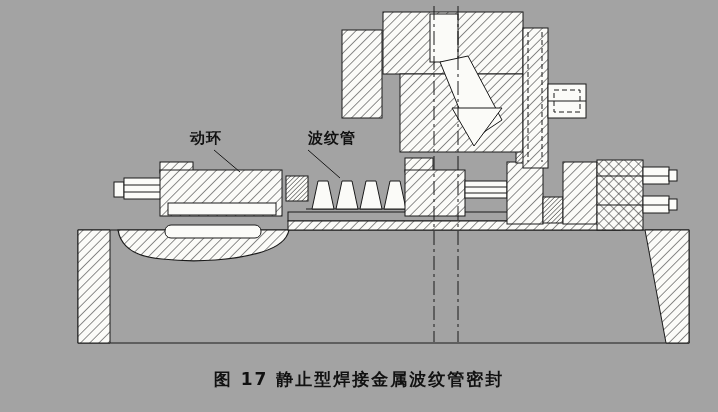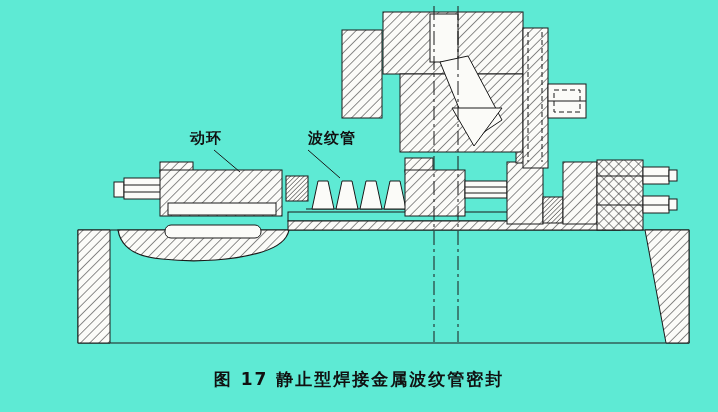--- a/index.html
+++ b/index.html
@@ -1,19 +1,19 @@
 <!DOCTYPE html>
 <html><head>
 <meta charset="utf-8">
 <style>
   html,body{margin:0;padding:0;background:#e8e8e4;}
   .page{
     position:relative;
     width:718px;height:412px;
-    background:#5eead4;
+    background:#a3a3a3;
     font-family:"DejaVu Sans","Liberation Sans",sans-serif;
     overflow:hidden;
   }
   .drawing{position:absolute;left:0;top:0;}
   .part-label{
     position:absolute;
     font-size:15px;
     font-weight:bold;
     color:#111;
     letter-spacing:1px;

